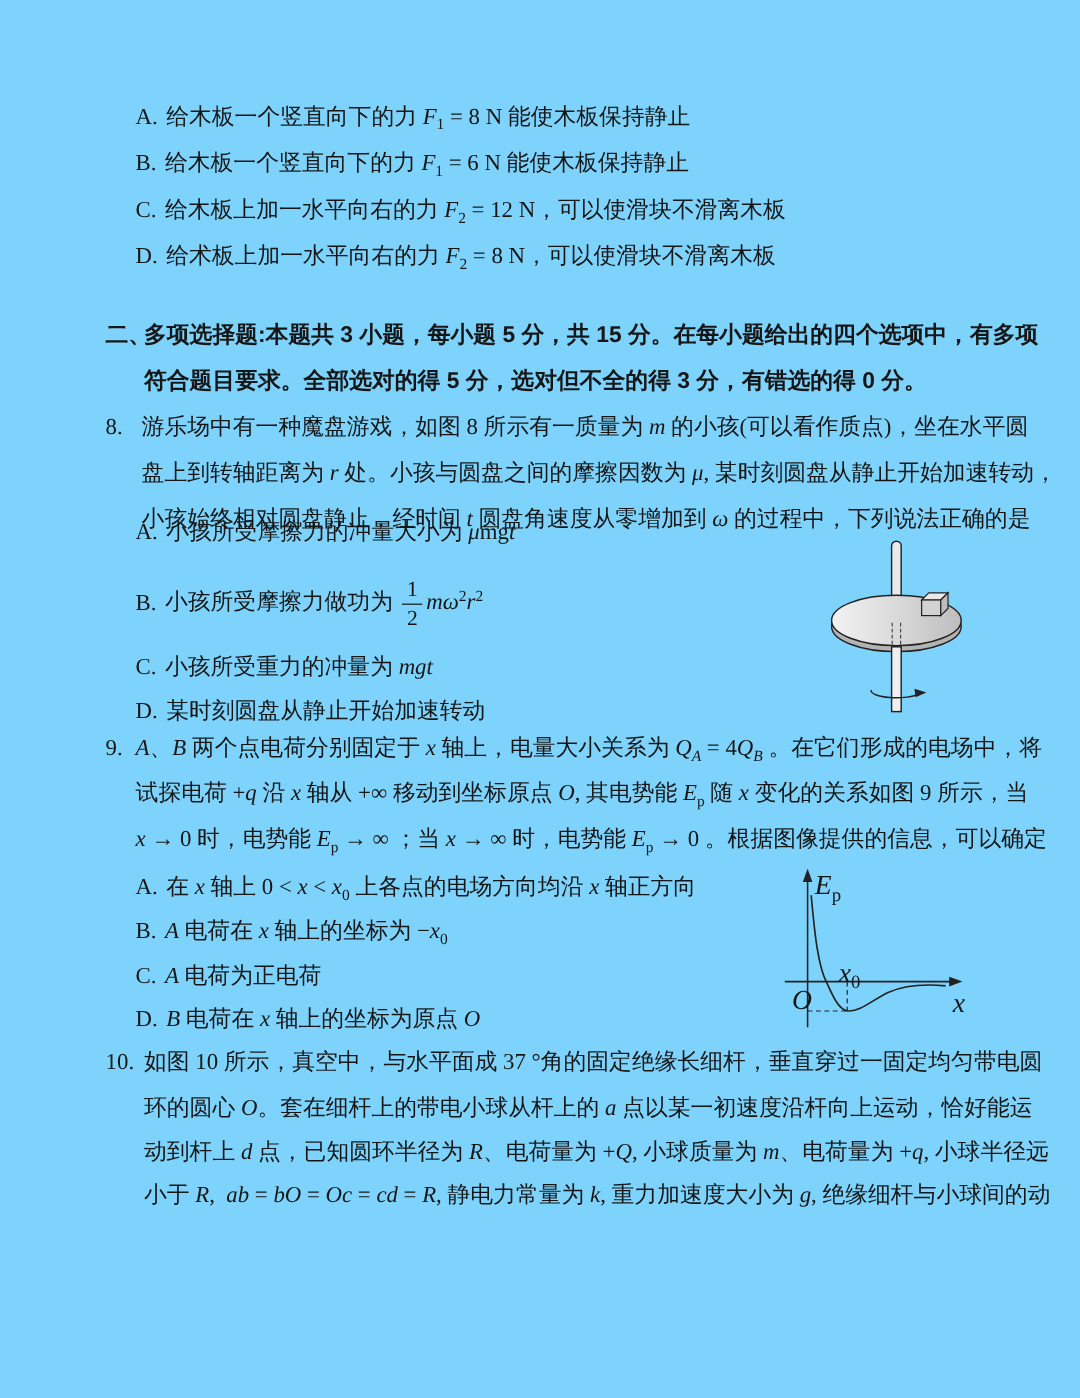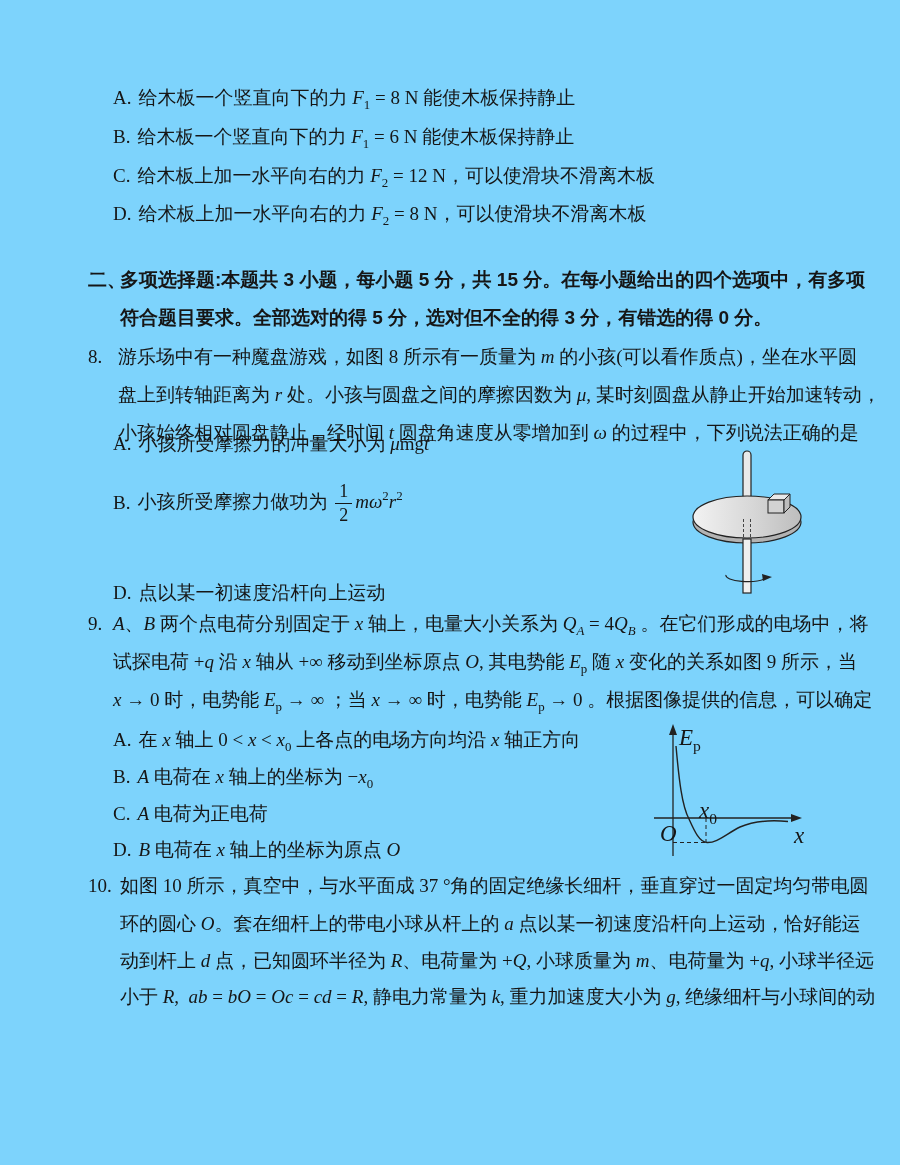--- a/index.html
+++ b/index.html
@@ -37,21 +37,22 @@
   <div class="l" style="left:118px;top:383px">盘上到转轴距离为 <i>r</i> 处。小孩与圆盘之间的摩擦因数为 <i>μ</i>, 某时刻圆盘从静止开始加速转动，</div>
   <div class="l" style="left:118px;top:421px">小孩始终相对圆盘静止，经时间 <i>t</i> 圆盘角速度从零增加到 <i>ω</i> 的过程中，下列说法正确的是</div>
   <div class="l" style="left:113px;top:432px"><span class="opt-label">A.</span><span>小孩所受摩擦力的冲量大小为 <i>μ</i>mg<i>t</i></span></div>
   <div class="l tall" style="left:113px;top:480px;height:46px">
       <span class="opt-label">B.</span>
       <span>小孩所受摩擦力做功为 <span class="fr">
           <span class="fn">1</span>
           <span class="fd">2</span>
         </span><i>mω</i><sup>2</sup><i>r</i><sup>2</sup></span>
     </div>
-  <div class="l" style="left:113px;top:581px"><span class="opt-label">D.</span><span>点以某一初速度沿杆向上运动</span></div>
+  <div class="l" style="left:113px;top:545px"><span class="opt-label">C.</span><span>小孩所受重力的冲量为 <i>mgt</i></span></div>
+  <div class="l" style="left:113px;top:581px"><span class="opt-label">D.</span><span>某时刻圆盘从静止开始加速转动</span></div>
 
   <div class="fig" style="left:680px;top:447px;width:135px;height:150px">
     <svg width="135" height="150" viewBox="0 0 135 150">
       <defs>
         <linearGradient id="diskg" x1="0" y1="0" x2="1" y2="0">
           <stop offset="0" stop-color="#f2f2f2"></stop>
             <stop offset="0.55" stop-color="#d7d7d7"></stop>
             <stop offset="1" stop-color="#bdbdbd"></stop>
         </linearGradient>
       </defs>

